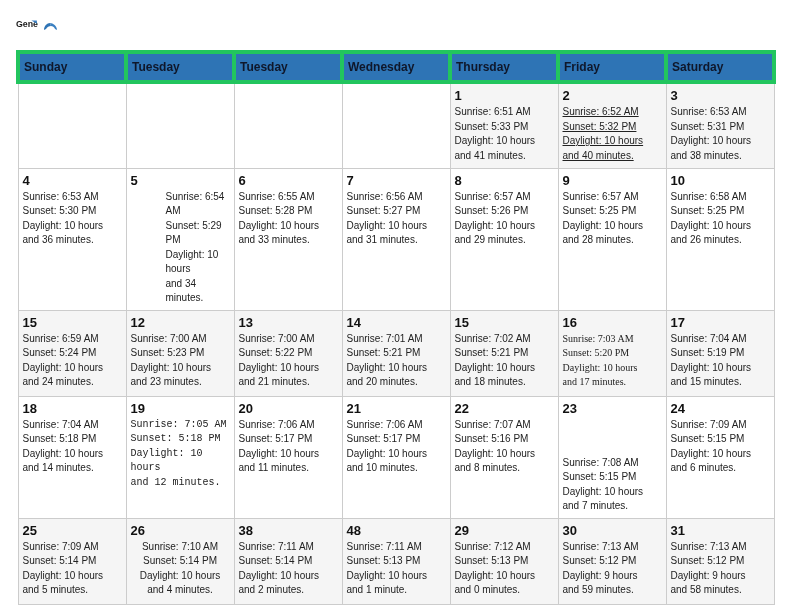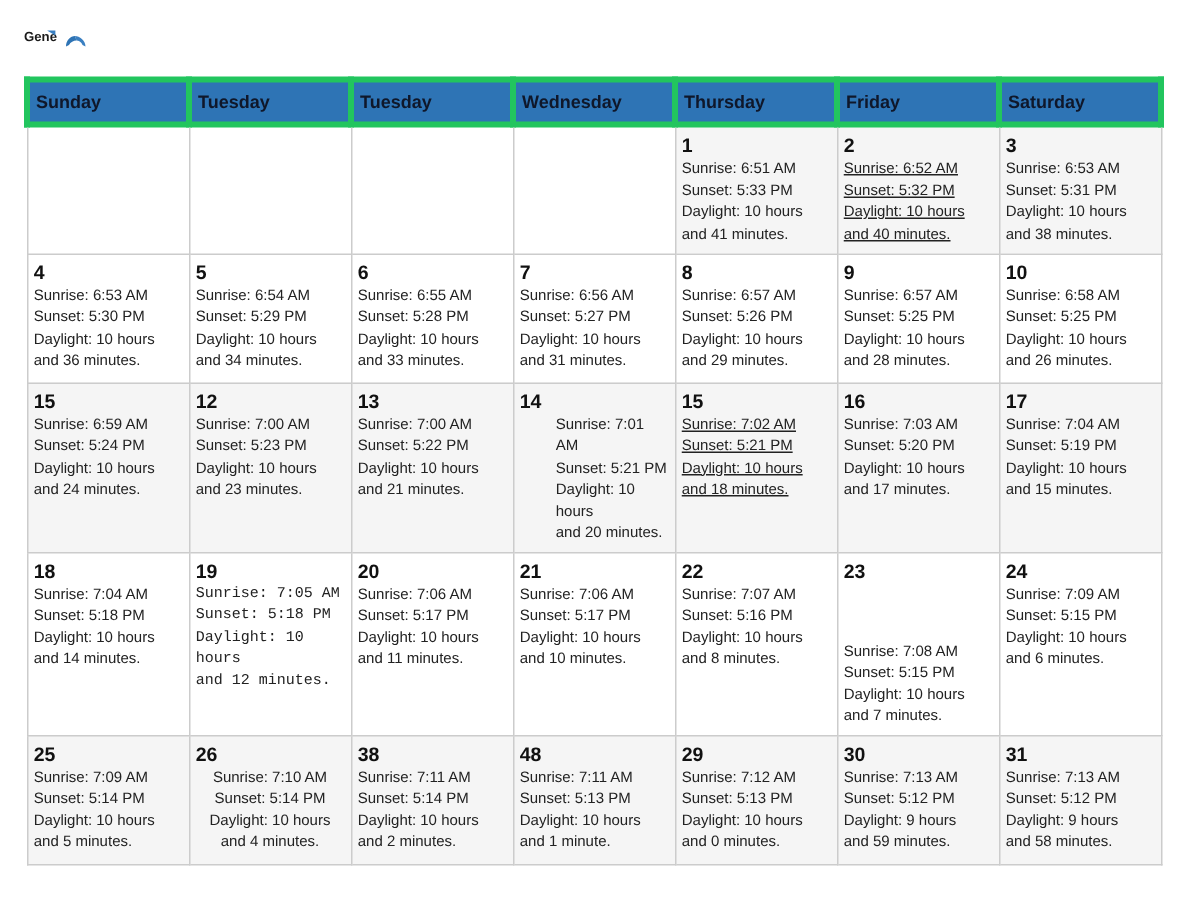--- a/index.html
+++ b/index.html
@@ -148,21 +148,21 @@
       <tr>
         <td>
           <div class="day-number">4</div>
           <div class="day-info" style="white-space: pre-line;">Sunrise: 6:53 AM
 Sunset: 5:30 PM
 Daylight: 10 hours
 and 36 minutes.</div>
         </td>
         <td>
           <div class="day-number">5</div>
-          <div class="day-info" style="white-space: pre-line;">Sunrise: 6:54 AM
+          <div class="day-info" style="white-space: pre-line; margin-left: 35px;">Sunrise: 6:54 AM
 Sunset: 5:29 PM
 Daylight: 10 hours
 and 34 minutes.</div>
         </td>
         <td>
           <div class="day-number">6</div>
           <div class="day-info" style="white-space: pre-line;">Sunrise: 6:55 AM
 Sunset: 5:28 PM
 Daylight: 10 hours
 and 33 minutes.</div>
@@ -213,35 +213,35 @@
         </td>
         <td>
           <div class="day-number">13</div>
           <div class="day-info" style="white-space: pre-line;">Sunrise: 7:00 AM
 Sunset: 5:22 PM
 Daylight: 10 hours
 and 21 minutes.</div>
         </td>
         <td>
           <div class="day-number">14</div>
-          <div class="day-info" style="white-space: pre-line; margin-left: 24px;">Sunrise: 7:01 AM
+          <div class="day-info" style="white-space: pre-line;">Sunrise: 7:01 AM
 Sunset: 5:21 PM
 Daylight: 10 hours
 and 20 minutes.</div>
         </td>
         <td>
           <div class="day-number">15</div>
-          <div class="day-info" style="white-space: pre-line; text-decoration: underline;">Sunrise: 7:02 AM
+          <div class="day-info" style="white-space: pre-line;">Sunrise: 7:02 AM
 Sunset: 5:21 PM
 Daylight: 10 hours
 and 18 minutes.</div>
         </td>
         <td>
           <div class="day-number">16</div>
-          <div class="day-info" style="white-space: pre-line;">Sunrise: 7:03 AM
+          <div class="day-info" style="white-space: pre-line; font-family: Liberation Serif, serif;">Sunrise: 7:03 AM
 Sunset: 5:20 PM
 Daylight: 10 hours
 and 17 minutes.</div>
         </td>
         <td>
           <div class="day-number">17</div>
           <div class="day-info" style="white-space: pre-line;">Sunrise: 7:04 AM
 Sunset: 5:19 PM
 Daylight: 10 hours
 and 15 minutes.</div>

